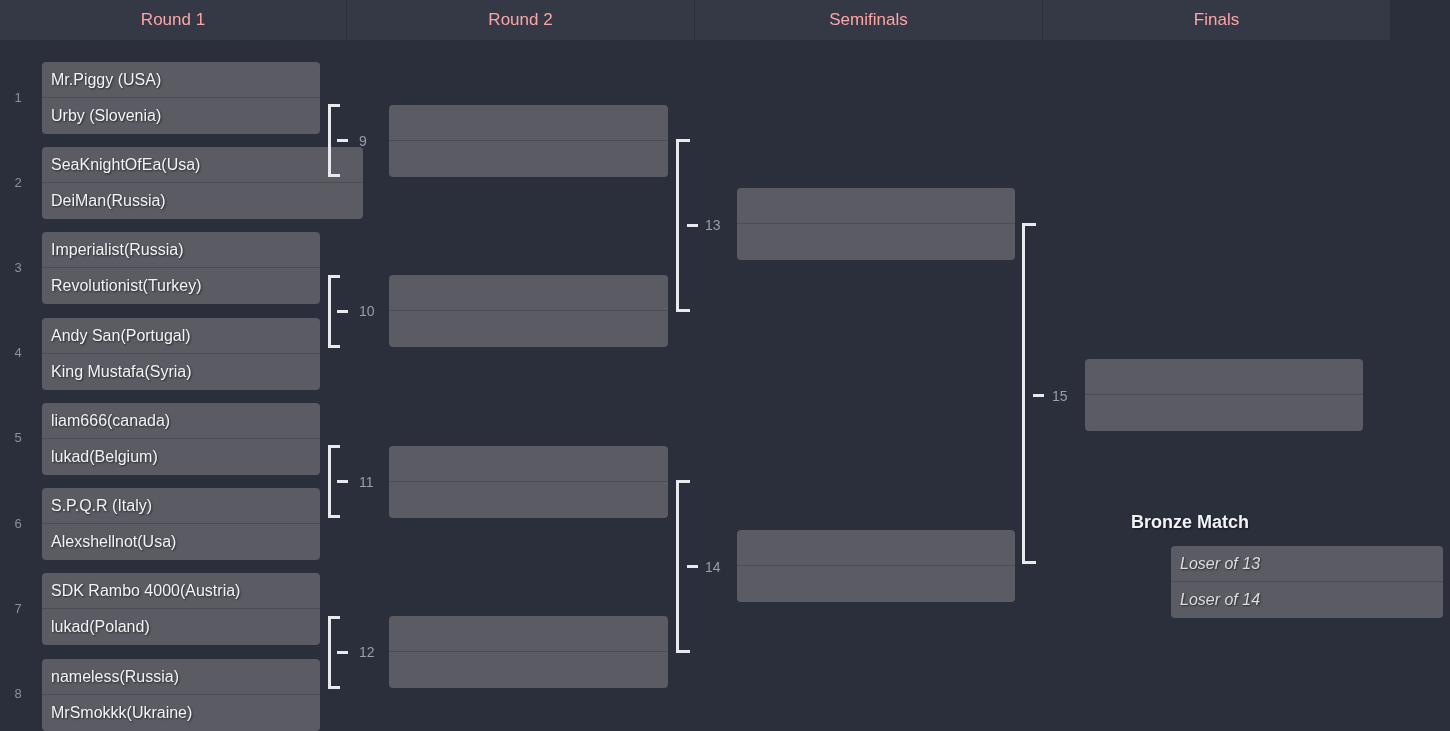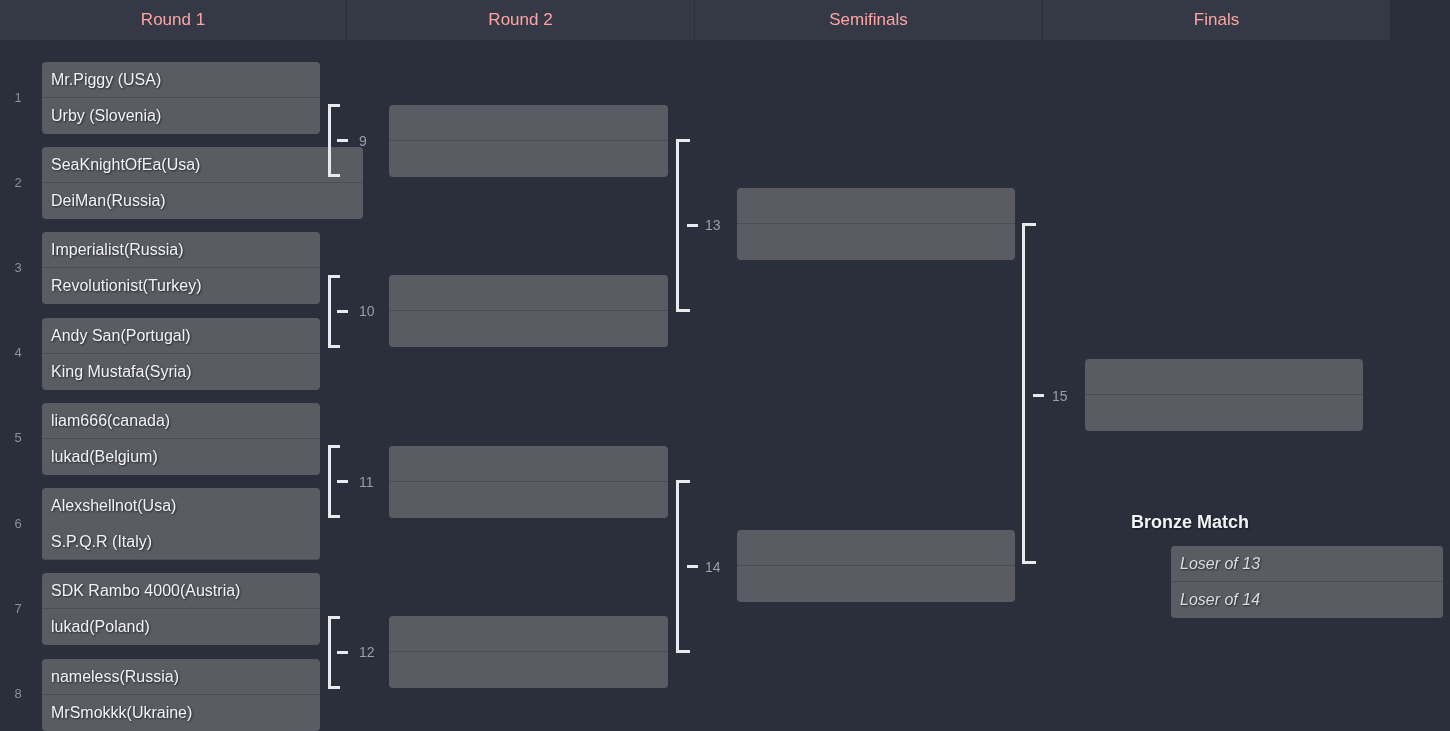--- a/index.html
+++ b/index.html
@@ -162,22 +162,22 @@
   </div>
   <div class="match" style="left:42px; top:318px; width:278px;">
     <div class="slot top">Andy San(Portugal)</div>
     <div class="slot bottom">King Mustafa(Syria)</div>
   </div>
   <div class="match" style="left:42px; top:403px; width:278px;">
     <div class="slot top">liam666(canada)</div>
     <div class="slot bottom">lukad(Belgium)</div>
   </div>
   <div class="match" style="left:42px; top:488px; width:278px;">
+    <div class="slot top">S.P.Q.R (Italy)</div>
     <div class="slot bottom">Alexshellnot(Usa)</div>
-    <div class="slot top">S.P.Q.R (Italy)</div>
   </div>
   <div class="match" style="left:42px; top:573px; width:278px;">
     <div class="slot top">SDK Rambo 4000(Austria)</div>
     <div class="slot bottom">lukad(Poland)</div>
   </div>
   <div class="match" style="left:42px; top:659px; width:278px;">
     <div class="slot top">nameless(Russia)</div>
     <div class="slot bottom">MrSmokkk(Ukraine)</div>
   </div>
 

